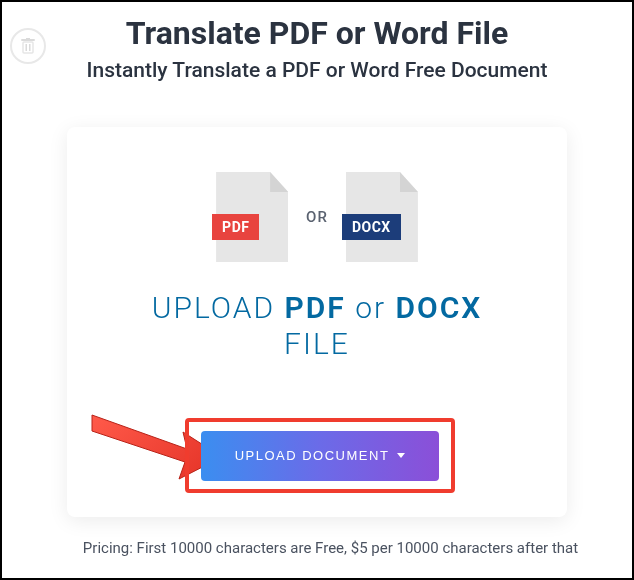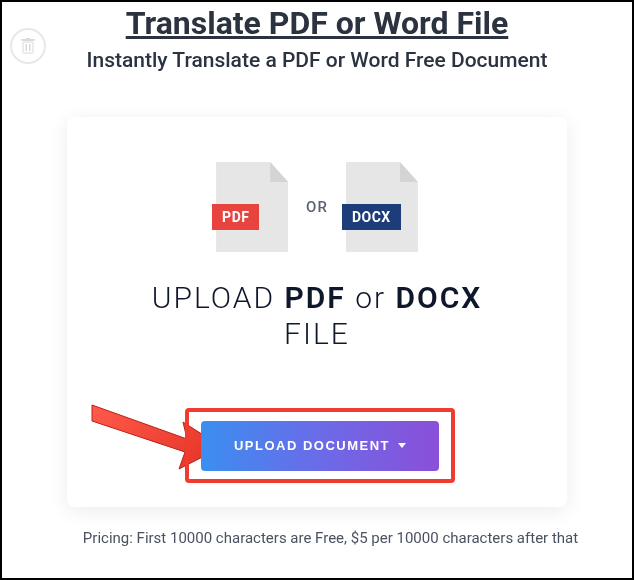--- a/index.html
+++ b/index.html
@@ -9,22 +9,21 @@
       width: 634px;
       height: 580px;
       position: relative;
       border: 2px solid #000;
     }
     .page-title {
       font-size: 32px;
       font-weight: 700;
       color: #2b3340;
       text-align: center;
-      margin-top: 2px;
-      text-decoration: underline;
+      margin-top: 12px;
     }
     .page-subtitle {
       font-size: 21px;
       font-weight: 500;
       color: #2b3340;
       text-align: center;
       margin-top: 6px;
     }
     .close-btn {
       position: absolute;
@@ -103,21 +102,21 @@
     .or-text {
       font-size: 15px;
       font-weight: 500;
       color: #5a6270;
       letter-spacing: 1px;
     }
     .upload-heading {
       margin-top: 28px;
       font-size: 30px;
       font-weight: 300;
-      color: #0f172a;
+      color: #0369a1;
       letter-spacing: 2px;
       line-height: 1.2;
     }
     .upload-heading .bold { font-weight: 600; }
     .upload-heading .or-inline { font-weight: 300; }
     .highlight-box {
       position: absolute;
       left: 118px;
       bottom: 24px;
       width: 270px;
@@ -128,21 +127,21 @@
       align-items: center;
       justify-content: center;
     }
     .upload-btn {
       width: 238px;
       height: 50px;
       background: linear-gradient(90deg, #3b8ef0 0%, #6b6be8 50%, #8b4fd8 100%);
       border-radius: 4px;
       color: #fff;
       font-size: 13px;
-      font-weight: 700;
+      font-weight: 400;
       letter-spacing: 1.5px;
       display: flex;
       align-items: center;
       justify-content: center;
       gap: 8px;
       cursor: pointer;
       border: none;
     }
     .caret {
       width: 0;

